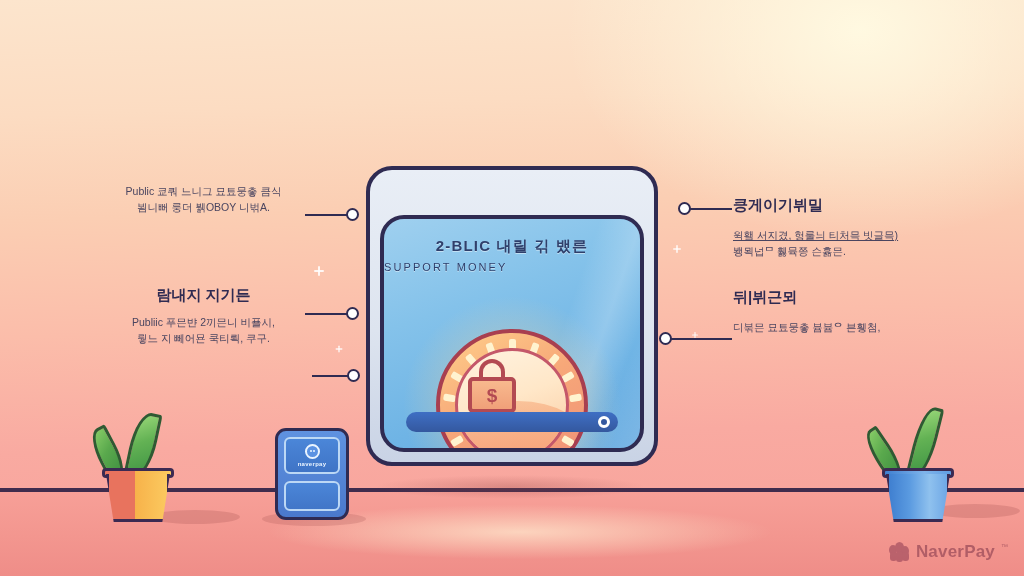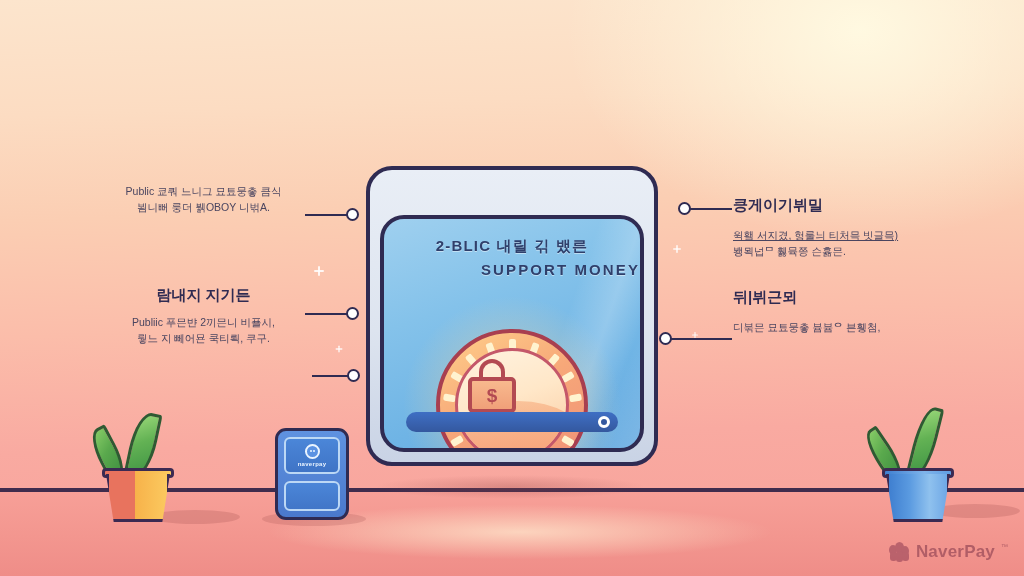--- a/index.html
+++ b/index.html
@@ -63,22 +63,22 @@
   .door-sheen2{
     position:absolute; right:-60px; top:40px; width:260px; height:320px;
     background:linear-gradient(120deg, rgba(255,255,255,0) 55%, rgba(255,255,255,.14) 68%, rgba(255,255,255,0) 80%);
   }
   .safe-title{
     position:absolute; left:0; right:0; top:18px; text-align:center;
     color:#2f3f6b; font-weight:700; font-size:15px; letter-spacing:1.2px;
     text-shadow:0 1px 0 rgba(255,255,255,.45);
   }
   .safe-sub{
-    position:absolute; left:0; right:0; top:42px; text-align:right;
-    color:#2f3f6b; font-weight:700; font-size:15px; letter-spacing:2.1px;
+    position:absolute; left:0; right:0; top:42px; text-align:left;
+    color:#2f3f6b; font-weight:400; font-size:11px; letter-spacing:2.1px;
     text-shadow:0 1px 0 rgba(255,255,255,.45);
   }
 
   
   .coin-wrap{ position:absolute; left:50%; top:110px; transform:translateX(-50%); width:152px; height:152px; }
   .coin-glow{
     position:absolute; left:-34px; top:-34px; width:220px; height:220px;
     background:radial-gradient(circle at 50% 50%, rgba(255,232,176,.65) 0%, rgba(255,215,150,.22) 45%, rgba(255,215,150,0) 70%);
   }
   .coin-outer{

